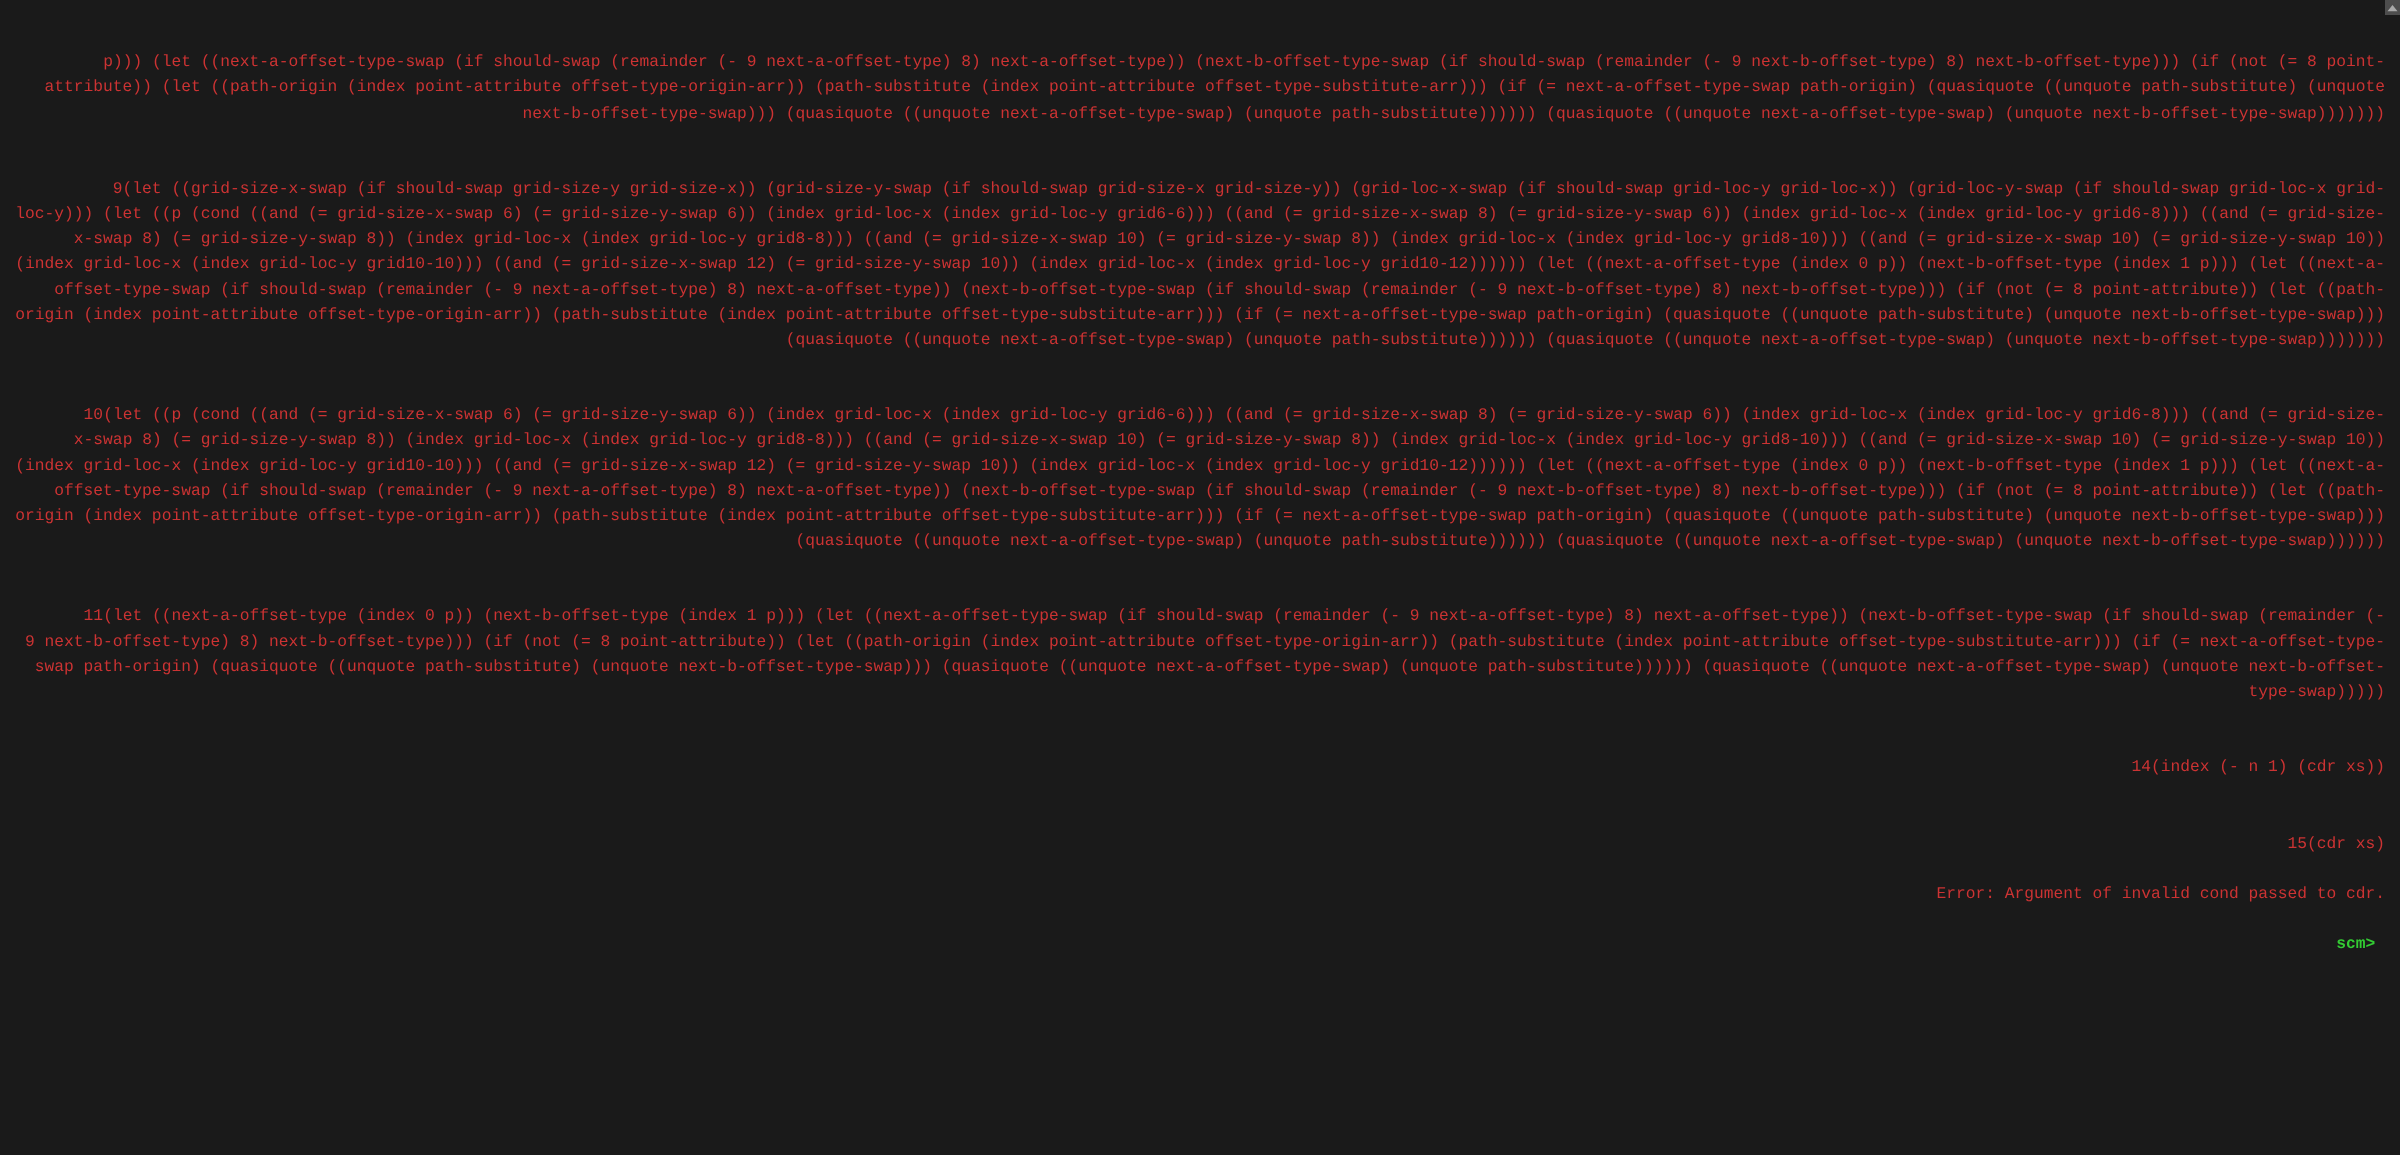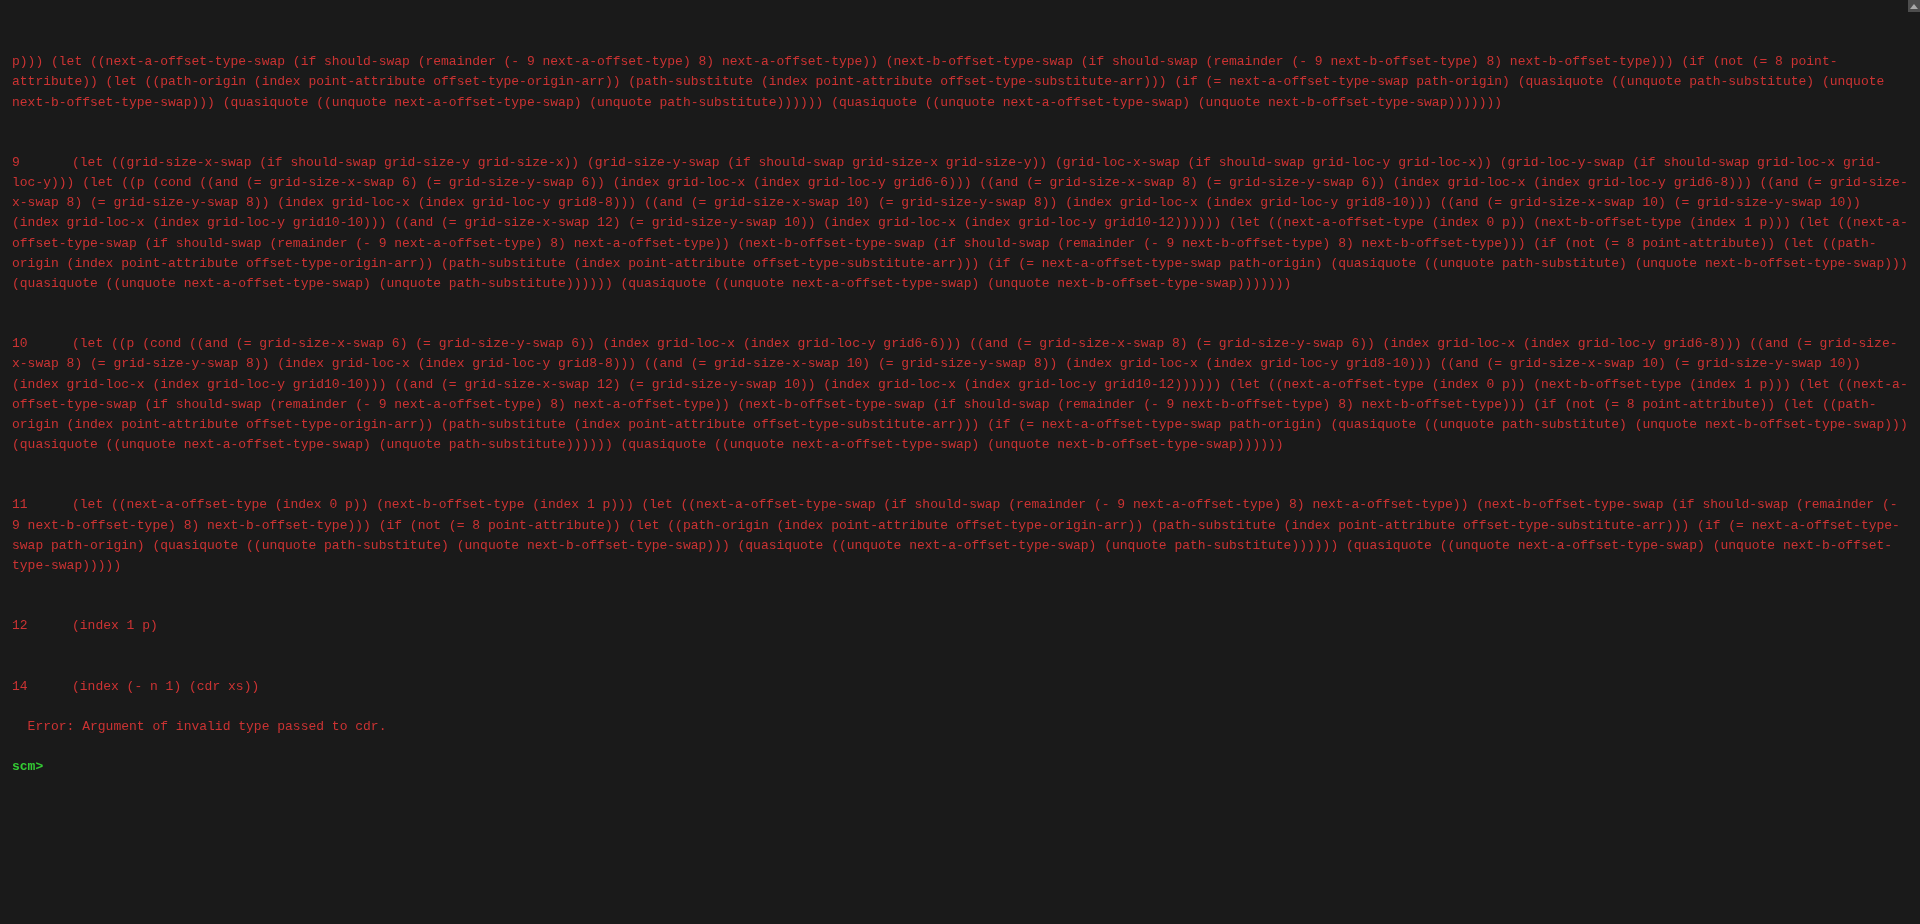--- a/index.html
+++ b/index.html
@@ -13,23 +13,24 @@
       font-size: 13px;
       line-height: 1.55;
       color: #cc3333;
       padding: 0;
       width: 1920px;
       height: 924px;
       overflow: hidden;
       position: relative;
     }
     .terminal {
-      padding: 12px 12px;
+      padding: 0 12px;
       white-space: pre-wrap;
       word-break: break-word;
+      text-align: right;
     }
     .traceback-line {
       color: #cc3333;
       display: block;
     }
     .line-num {
       display: inline-block;
       min-width: 60px;
     }
     .error-msg {
@@ -62,21 +63,21 @@
     }
   </style>
 </head>
 <body>
 
 <div class="terminal">
   <span class="traceback-line">p))) (let ((next-a-offset-type-swap (if should-swap (remainder (- 9 next-a-offset-type) 8) next-a-offset-type)) (next-b-offset-type-swap (if should-swap (remainder (- 9 next-b-offset-type) 8) next-b-offset-type))) (if (not (= 8 point-attribute)) (let ((path-origin (index point-attribute offset-type-origin-arr)) (path-substitute (index point-attribute offset-type-substitute-arr))) (if (= next-a-offset-type-swap path-origin) (quasiquote ((unquote path-substitute) (unquote next-b-offset-type-swap))) (quasiquote ((unquote next-a-offset-type-swap) (unquote path-substitute)))))) (quasiquote ((unquote next-a-offset-type-swap) (unquote next-b-offset-type-swap)))))))</span>
   <span class="traceback-line"><span class="line-num">9</span><span>(let ((grid-size-x-swap (if should-swap grid-size-y grid-size-x)) (grid-size-y-swap (if should-swap grid-size-x grid-size-y)) (grid-loc-x-swap (if should-swap grid-loc-y grid-loc-x)) (grid-loc-y-swap (if should-swap grid-loc-x grid-loc-y))) (let ((p (cond ((and (= grid-size-x-swap 6) (= grid-size-y-swap 6)) (index grid-loc-x (index grid-loc-y grid6-6))) ((and (= grid-size-x-swap 8) (= grid-size-y-swap 6)) (index grid-loc-x (index grid-loc-y grid6-8))) ((and (= grid-size-x-swap 8) (= grid-size-y-swap 8)) (index grid-loc-x (index grid-loc-y grid8-8))) ((and (= grid-size-x-swap 10) (= grid-size-y-swap 8)) (index grid-loc-x (index grid-loc-y grid8-10))) ((and (= grid-size-x-swap 10) (= grid-size-y-swap 10)) (index grid-loc-x (index grid-loc-y grid10-10))) ((and (= grid-size-x-swap 12) (= grid-size-y-swap 10)) (index grid-loc-x (index grid-loc-y grid10-12)))))) (let ((next-a-offset-type (index 0 p)) (next-b-offset-type (index 1 p))) (let ((next-a-offset-type-swap (if should-swap (remainder (- 9 next-a-offset-type) 8) next-a-offset-type)) (next-b-offset-type-swap (if should-swap (remainder (- 9 next-b-offset-type) 8) next-b-offset-type))) (if (not (= 8 point-attribute)) (let ((path-origin (index point-attribute offset-type-origin-arr)) (path-substitute (index point-attribute offset-type-substitute-arr))) (if (= next-a-offset-type-swap path-origin) (quasiquote ((unquote path-substitute) (unquote next-b-offset-type-swap))) (quasiquote ((unquote next-a-offset-type-swap) (unquote path-substitute)))))) (quasiquote ((unquote next-a-offset-type-swap) (unquote next-b-offset-type-swap)))))))</span></span>
   <span class="traceback-line"><span class="line-num">10</span><span>(let ((p (cond ((and (= grid-size-x-swap 6) (= grid-size-y-swap 6)) (index grid-loc-x (index grid-loc-y grid6-6))) ((and (= grid-size-x-swap 8) (= grid-size-y-swap 6)) (index grid-loc-x (index grid-loc-y grid6-8))) ((and (= grid-size-x-swap 8) (= grid-size-y-swap 8)) (index grid-loc-x (index grid-loc-y grid8-8))) ((and (= grid-size-x-swap 10) (= grid-size-y-swap 8)) (index grid-loc-x (index grid-loc-y grid8-10))) ((and (= grid-size-x-swap 10) (= grid-size-y-swap 10)) (index grid-loc-x (index grid-loc-y grid10-10))) ((and (= grid-size-x-swap 12) (= grid-size-y-swap 10)) (index grid-loc-x (index grid-loc-y grid10-12)))))) (let ((next-a-offset-type (index 0 p)) (next-b-offset-type (index 1 p))) (let ((next-a-offset-type-swap (if should-swap (remainder (- 9 next-a-offset-type) 8) next-a-offset-type)) (next-b-offset-type-swap (if should-swap (remainder (- 9 next-b-offset-type) 8) next-b-offset-type))) (if (not (= 8 point-attribute)) (let ((path-origin (index point-attribute offset-type-origin-arr)) (path-substitute (index point-attribute offset-type-substitute-arr))) (if (= next-a-offset-type-swap path-origin) (quasiquote ((unquote path-substitute) (unquote next-b-offset-type-swap))) (quasiquote ((unquote next-a-offset-type-swap) (unquote path-substitute)))))) (quasiquote ((unquote next-a-offset-type-swap) (unquote next-b-offset-type-swap))))))</span></span>
   <span class="traceback-line"><span class="line-num">11</span><span>(let ((next-a-offset-type (index 0 p)) (next-b-offset-type (index 1 p))) (let ((next-a-offset-type-swap (if should-swap (remainder (- 9 next-a-offset-type) 8) next-a-offset-type)) (next-b-offset-type-swap (if should-swap (remainder (- 9 next-b-offset-type) 8) next-b-offset-type))) (if (not (= 8 point-attribute)) (let ((path-origin (index point-attribute offset-type-origin-arr)) (path-substitute (index point-attribute offset-type-substitute-arr))) (if (= next-a-offset-type-swap path-origin) (quasiquote ((unquote path-substitute) (unquote next-b-offset-type-swap))) (quasiquote ((unquote next-a-offset-type-swap) (unquote path-substitute)))))) (quasiquote ((unquote next-a-offset-type-swap) (unquote next-b-offset-type-swap)))))</span></span>
-  <span class="traceback-line"><span class="line-num">12</span><span>(index 1 p)</span></span>
   <span class="traceback-line"><span class="line-num">14</span><span>(index (- n 1) (cdr xs))</span></span>
-  <span class="error-msg">Error: Argument of invalid type passed to cdr.</span>
+  <span class="traceback-line"><span class="line-num">15</span><span>(cdr xs)</span></span>
+  <span class="error-msg">Error: Argument of invalid cond passed to cdr.</span>
   <div class="cursor-line"><span class="prompt">scm&gt;</span> </div>
 </div>
 
 <div class="scrollbar">
   <div class="scrollbar-arrow"></div>
 </div>
 
 </body></html>

